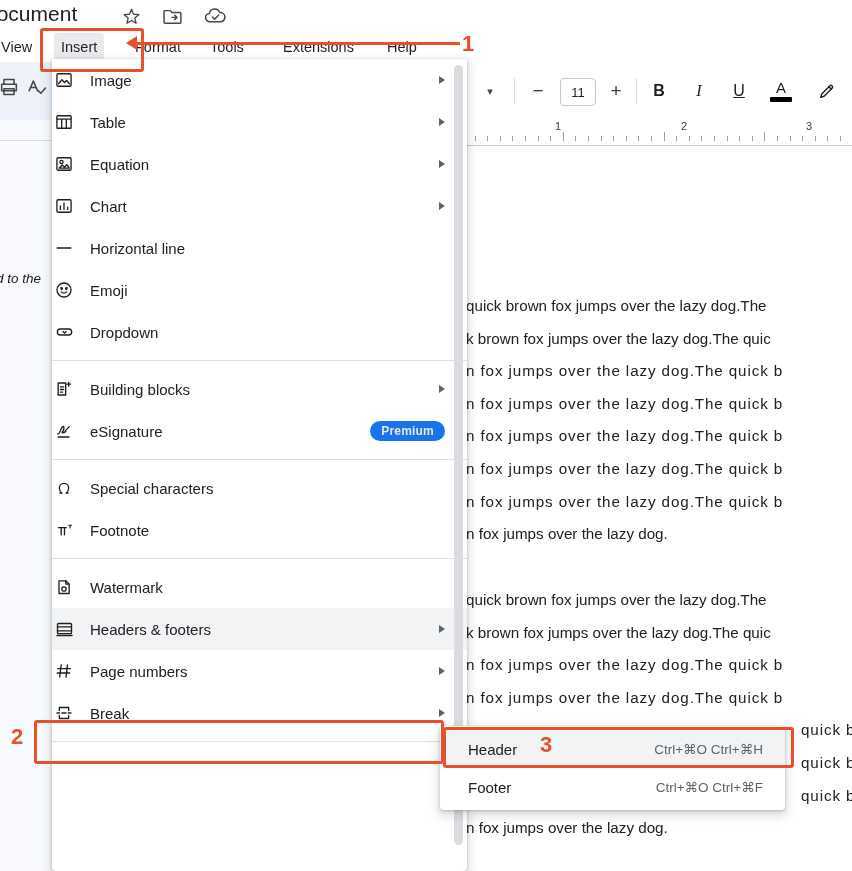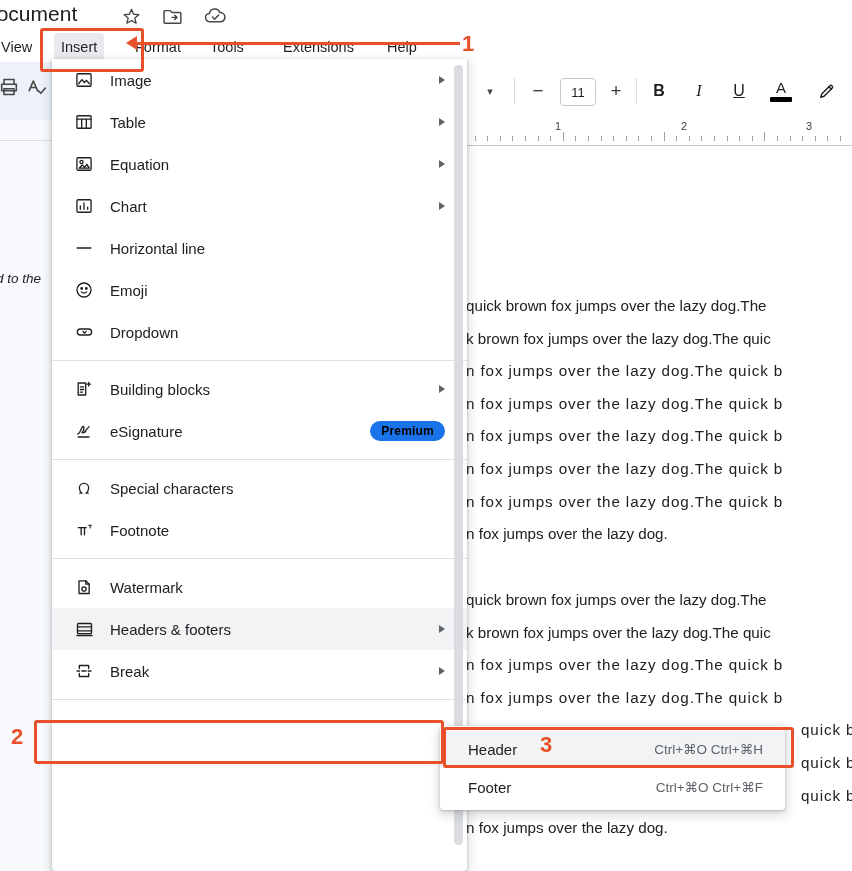--- a/index.html
+++ b/index.html
@@ -60,27 +60,27 @@
   .page{position:absolute;left:462px;top:146px;width:390px;height:725px;background:#fff;}
   .page-edge{position:absolute;left:462px;top:146px;width:3px;height:725px;background:#e6e6e6;}
   .para{position:absolute;left:0px;width:408px;font-size:15.2px;line-height:32.6px;color:#202124;white-space:nowrap;}
   .para .ln{display:block;}
   .just{letter-spacing:0.9px;}
 
   
   .menu-panel{position:absolute;left:52px;top:59px;width:415px;background:#fff;
     box-shadow:0 1px 3px rgba(60,64,67,.30),0 4px 8px 3px rgba(60,64,67,.15);
     border-radius:0 0 4px 4px;height:812px;overflow:hidden;}
-  .mrow{position:relative;height:42px;display:flex;align-items:center;padding:0 0 0 22px;}
+  .mrow{position:relative;height:42px;display:flex;align-items:center;padding:0 0 0 2px;}
   .mrow.hl{background:#f1f3f4;}
   .mrow .mic{width:36px;display:flex;align-items:center;justify-content:flex-start;color:#1f1f1f;flex:0 0 36px;}
   .mrow .mlabel{font-size:15px;color:#202124;white-space:nowrap;}
   .mrow .mshort{position:absolute;right:42px;font-size:13px;color:#5f6368;white-space:nowrap;}
   .mrow .marrow{position:absolute;right:22px;width:0;height:0;border-left:6px solid #5f6368;border-top:4.5px solid transparent;border-bottom:4.5px solid transparent;}
-  .mrow .badge{position:absolute;right:22px;background:#1a73e8;color:#000000;font-size:12px;font-weight:bold;border-radius:10px;padding:3px 11px;letter-spacing:.2px;}
+  .mrow .badge{position:absolute;right:22px;background:#1a73e8;color:#e5e5e5;font-size:12px;font-weight:bold;border-radius:10px;padding:3px 11px;letter-spacing:.2px;}
   .msep{height:1px;background:#e0e0e0;margin:7px 0;}
   .menu-scroll{position:absolute;right:4px;top:6px;width:9px;height:780px;background:#dadce0;border-radius:5px;}
 
   
   .submenu{position:absolute;left:440px;top:726px;width:345px;background:#fff;
     box-shadow:0 1px 3px rgba(60,64,67,.30),0 4px 8px 3px rgba(60,64,67,.15);
     border-radius:4px;padding:4px 0;}
   .srow{position:relative;height:38px;display:flex;align-items:center;padding-left:28px;}
   .srow.hl{background:#f1f3f4;}
   .srow .slabel{font-size:15px;color:#202124;}
@@ -380,20 +380,30 @@
             <path d="M3 19.8h18" stroke-width="1.8"></path>
           </svg>
         </span>
       <span class="mlabel">Headers &amp; footers</span>
 
       <span class="marrow"></span>
     </div>
       <div class="mrow">
       <span class="mic">
           <svg width="20" height="20" viewBox="0 0 24 24" fill="none" stroke="#1f1f1f" stroke-width="1.6" stroke-linejoin="round" stroke-linecap="round">
+            <path d="M8.6 4.6 6.8 19.4M16.2 4.6 14.4 19.4M4.6 9.2h15M3.8 14.4h15"></path>
+          </svg>
+        </span>
+      <span class="mlabel">Page numbers</span>
+
+      <span class="marrow"></span>
+    </div>
+      <div class="mrow">
+      <span class="mic">
+          <svg width="20" height="20" viewBox="0 0 24 24" fill="none" stroke="#1f1f1f" stroke-width="1.6" stroke-linejoin="round" stroke-linecap="round">
             <path d="M6.4 9V5.4h11.2V9"></path>
             <path d="M6.4 15v3.6h11.2V15"></path>
             <path d="M3.6 12h3M9.4 12h5M17 12h3.4" stroke-dasharray="0"></path>
           </svg>
         </span>
       <span class="mlabel">Break</span>
 
       <span class="marrow"></span>
     </div>
       <div class="msep"></div>

